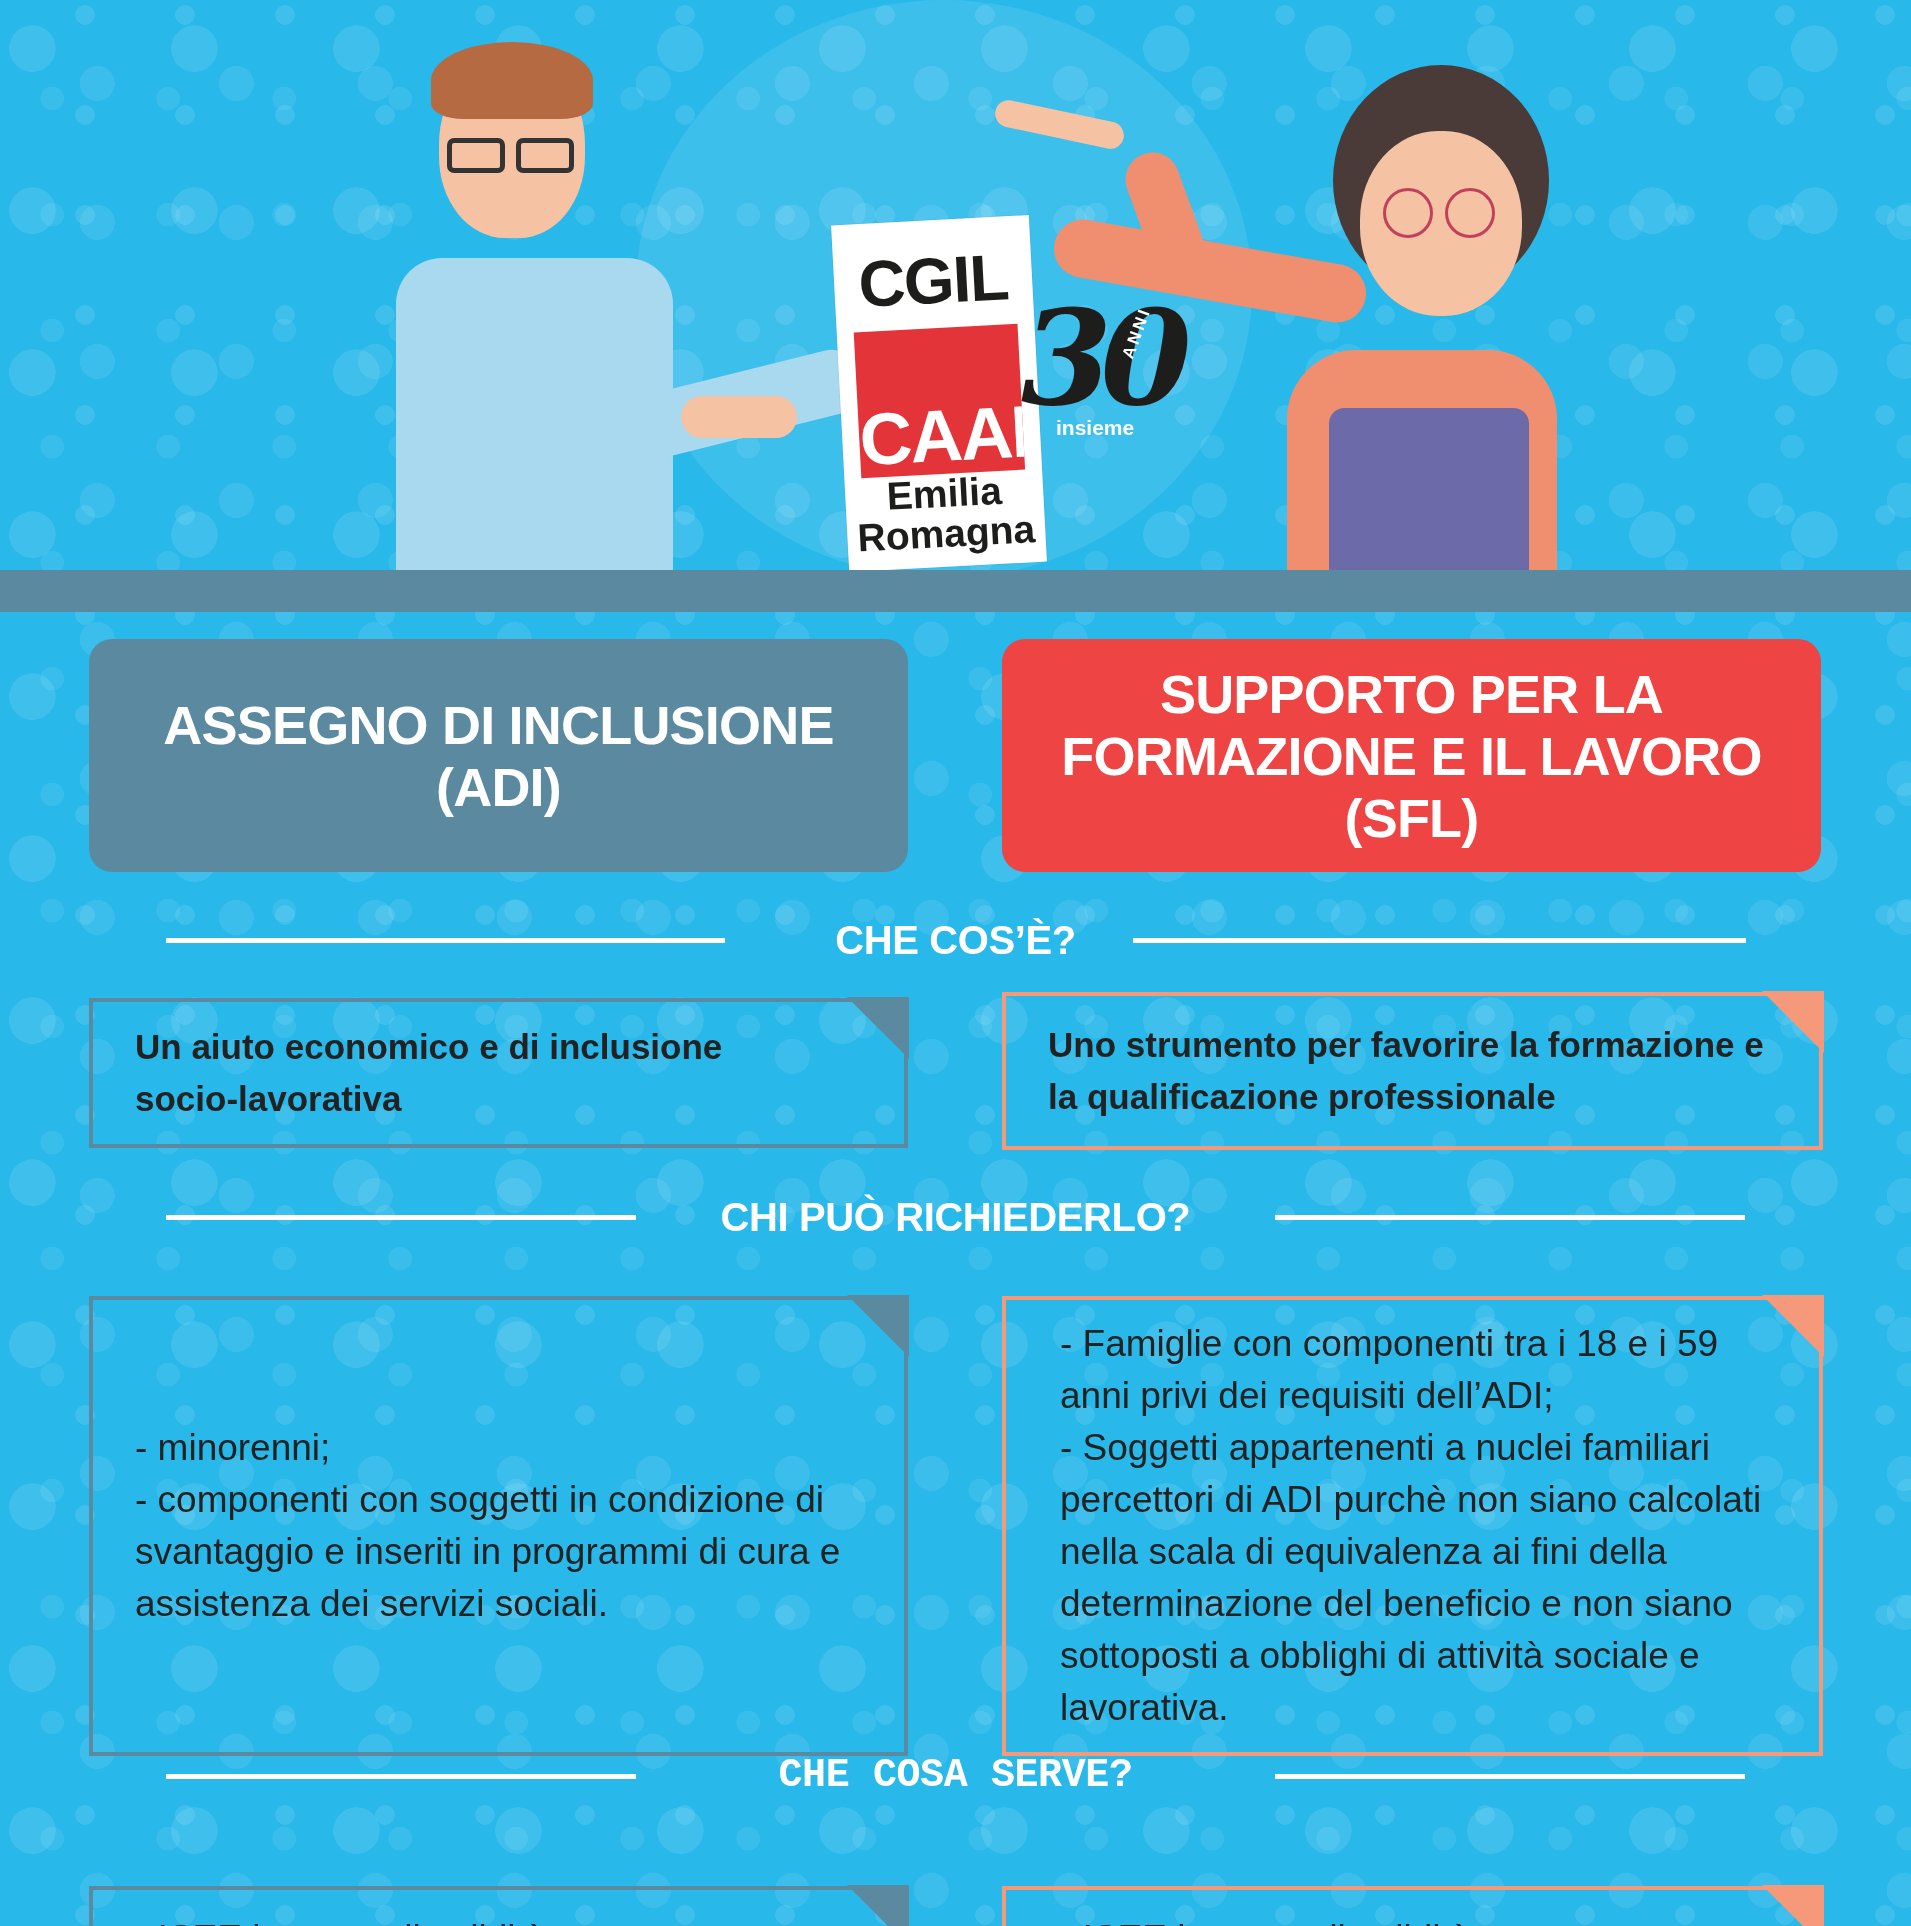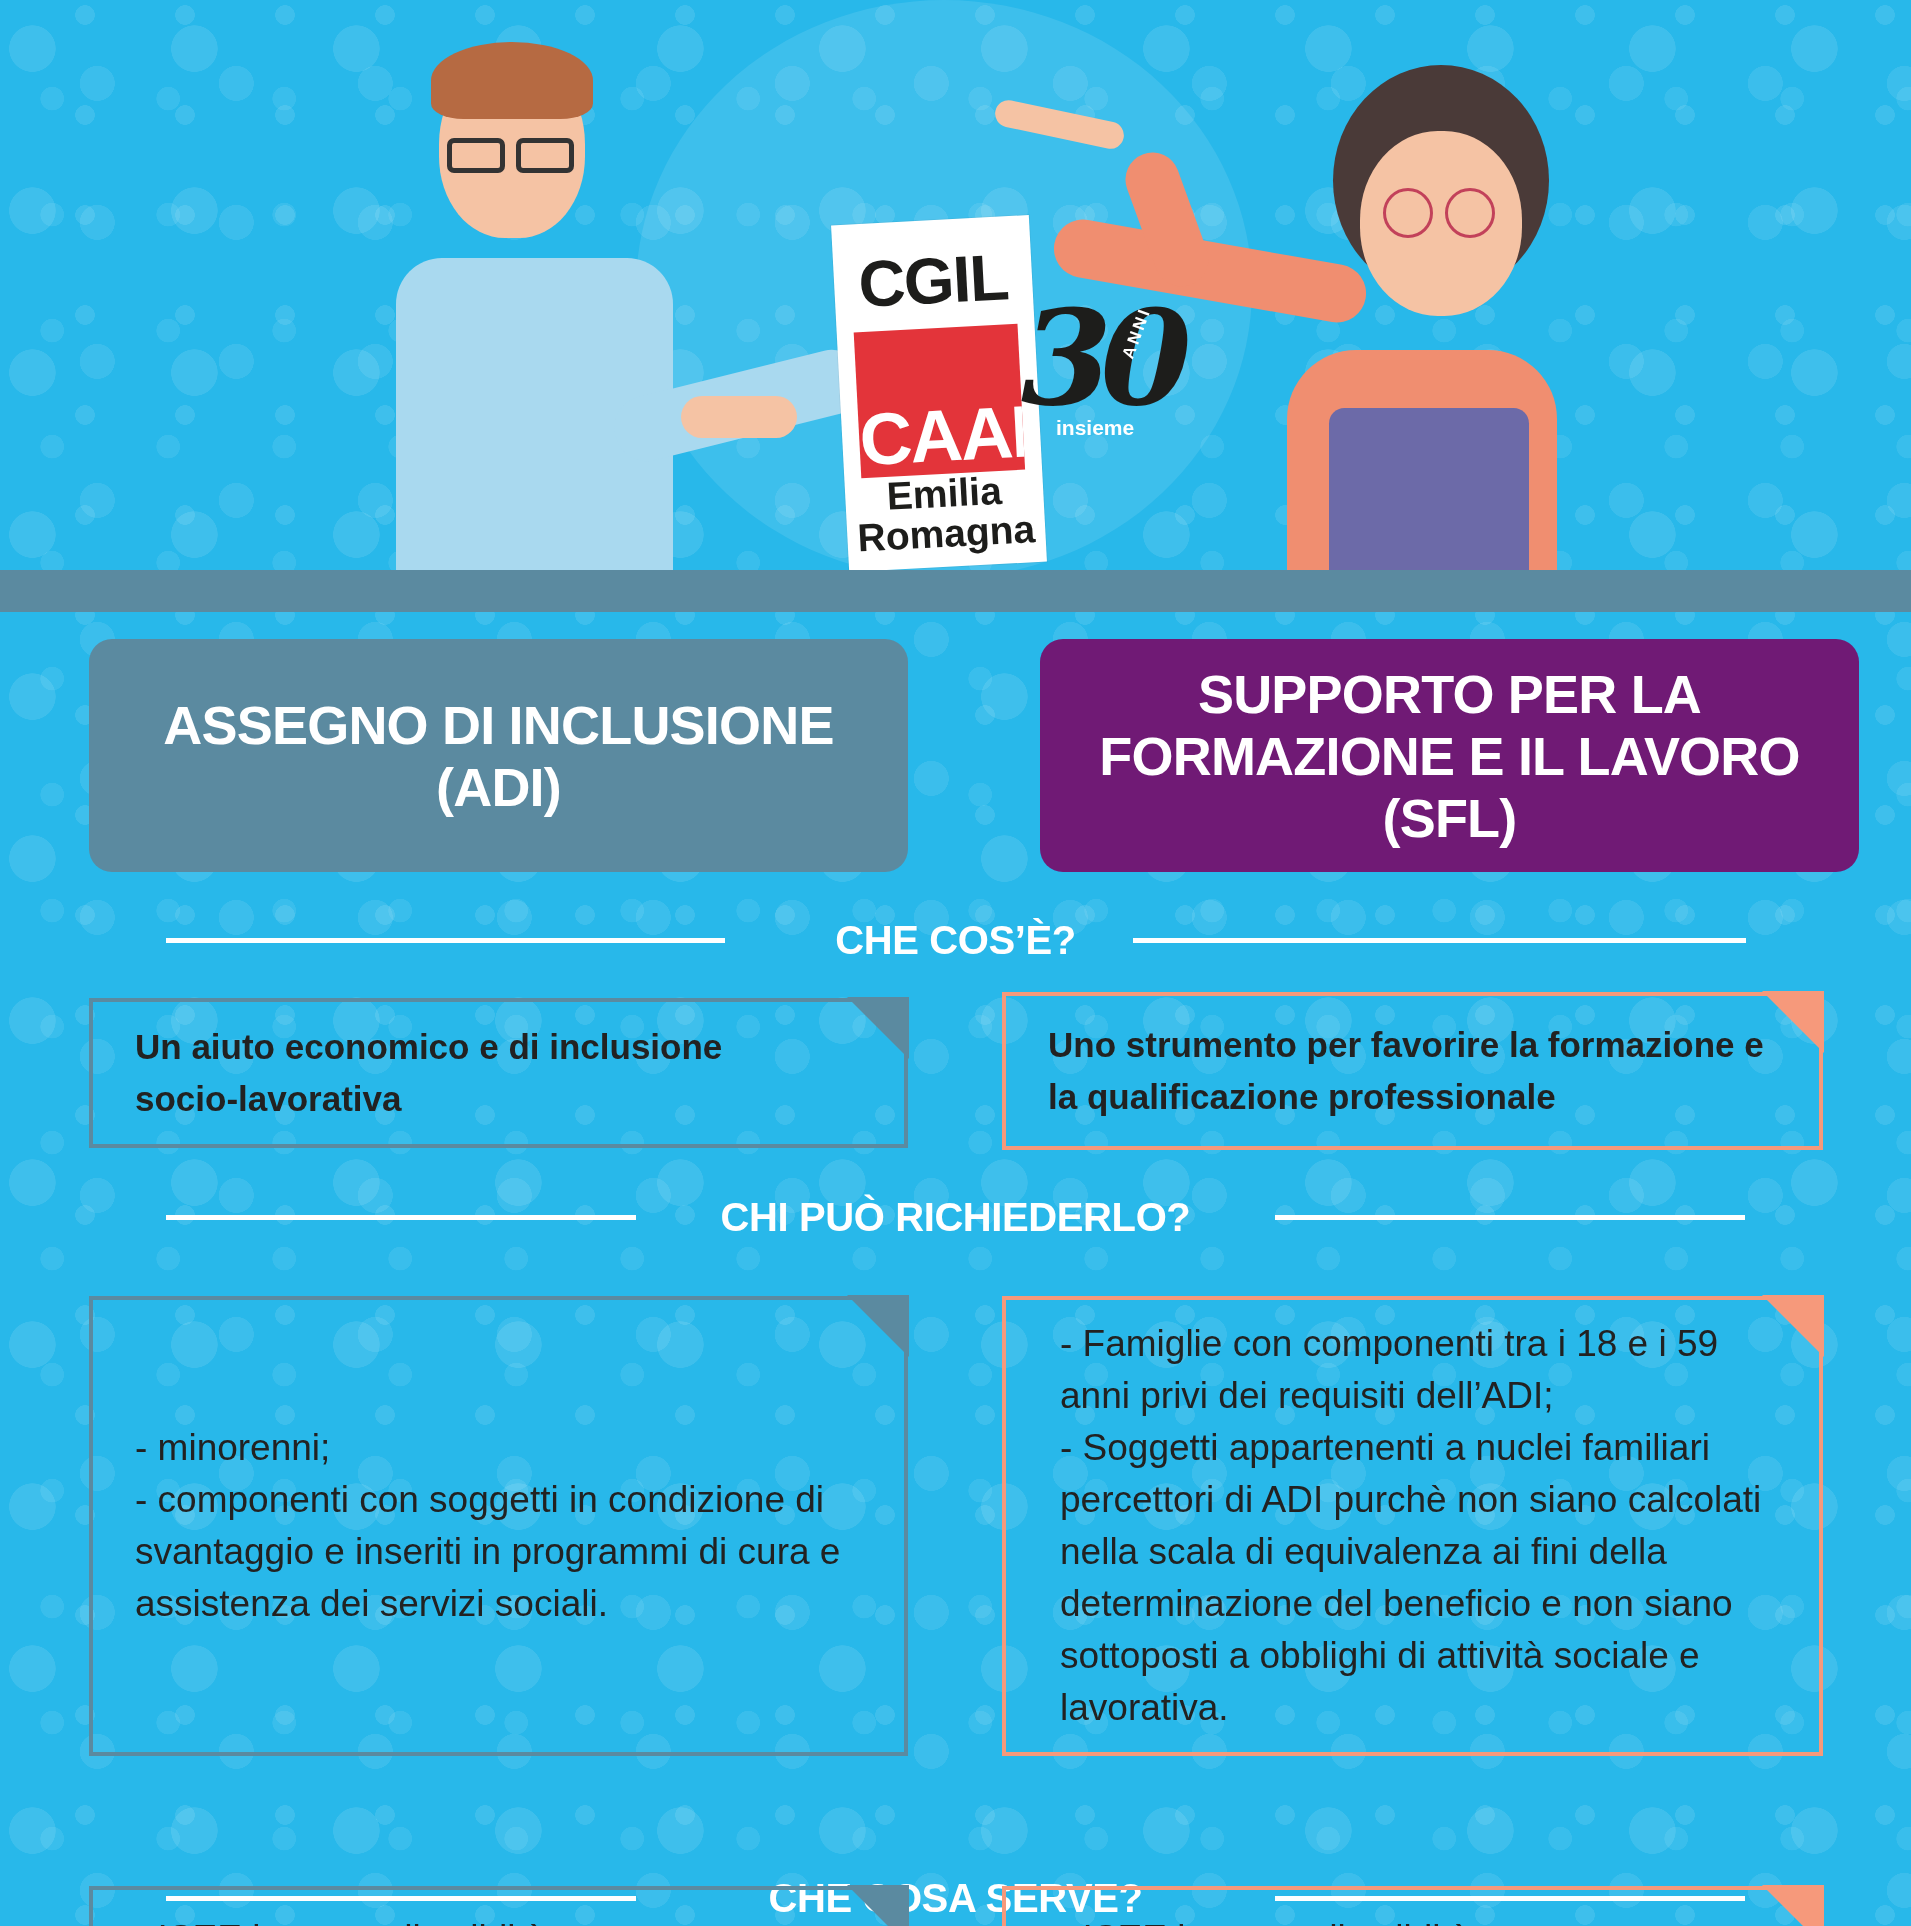--- a/index.html
+++ b/index.html
@@ -48,21 +48,21 @@
   .logo-caaf { position:absolute; left:17.3px; top:108px; width:164px; height:146px; background:#e3343a; color:#fff; font-weight:700; font-size:73px; text-align:center; line-height:216px; overflow:hidden; letter-spacing:-2.3px; }
   .logo-er { position:absolute; left:0; top:254px; width:100%; text-align:center; font-weight:700; font-size:39px; line-height:40px; color:#1d1d1b; }
   .anni { position:absolute; left:1021px; top:281px; width:162px; height:162px; }
   .anni-30 { position:absolute; left:0; top:0; font-family:"DejaVu Serif", serif; font-style:italic; font-weight:900; font-size:131px; color:#1d1d1b; letter-spacing:-11.6px; }
   .anni-label { position:absolute; left:89px; top:42px; font-size:17px; font-weight:700; color:#fff; transform:rotate(-70deg); letter-spacing:3.1px; }
   .anni-insieme { position:absolute; left:35px; top:135px; font-size:21px; font-weight:700; color:#fff; }
 
   
   .title-box { position:absolute; top:639px; height:233px; width:819px; border-radius:23px; display:flex; align-items:center; justify-content:center; text-align:center; color:#fff; font-weight:700; font-size:54px; line-height:62px; box-sizing:border-box; padding:0 23px; letter-spacing:-0.8px; }
   .title-adi { left:89px; background:#5b8aa0; }
-  .title-sfl { left:1040px; background:#701a75; }
+  .title-sfl { left:1002px; background:#ef4444; }
 
   
   .section-head { position:absolute; left:166px; width:1579px; height:46px; }
   .section-head .line { position:absolute; top:21px; height:5.4px; background:#fff; }
   .section-head .label { position:absolute; top:0; left:0; width:100%; text-align:center; color:#fff; font-weight:700; font-size:40px; line-height:46px; letter-spacing:-0.4px; }
 
   
   .cbox { position:absolute; box-sizing:border-box; border:4.6px solid; font-size:37px; color:#222; }
   .cbox.adi { left:89px; width:819px; border-color:#5b8aa0; }
   .cbox.sfl { left:1002px; width:821px; border-color:#f6997b; }
@@ -167,21 +167,21 @@
 <div class="cbox sfl" style="top:1296px;height:460px;">
   <div class="fold"></div>
   <div class="text" style="left:54px;right:35px;">
     <ul>
       <li>- Famiglie con componenti tra i 18 e i 59 anni privi dei requisiti dell’ADI;</li>
       <li>- Soggetti appartenenti a nuclei familiari percettori di ADI purchè non siano calcolati nella scala di equivalenza ai fini della determinazione del beneficio e non siano sottoposti a obblighi di attività sociale e lavorativa.</li>
     </ul>
   </div>
 </div>
 
-<div class="section-head" style="top:1875px;">
+<div class="section-head" style="top:1753px;font-family:Liberation Mono, monospace;">
   <div class="line" style="left:0;width:470px;"></div>
   <div class="line" style="left:1109px;width:470px;"></div>
   <div class="label">CHE COSA SERVE?</div>
 </div>
 <div class="cbox adi" style="top:1886px;height:551px;">
   <div class="fold"></div>
   <div class="text" style="right:11.6px;justify-content:flex-start;padding-top:23px;">
     <ul style="line-height:51px;">
       <li>- ISEE in corso di validità</li>
 

